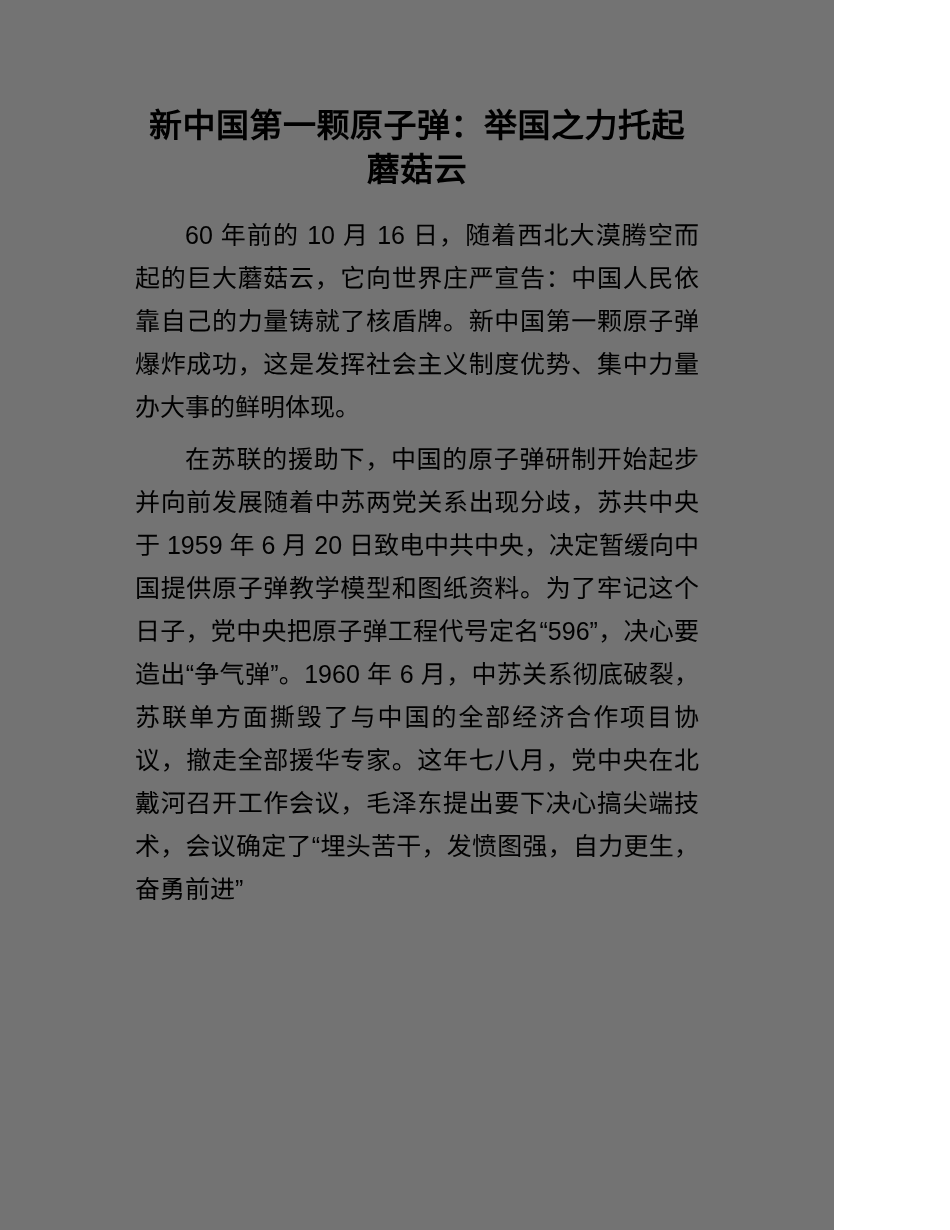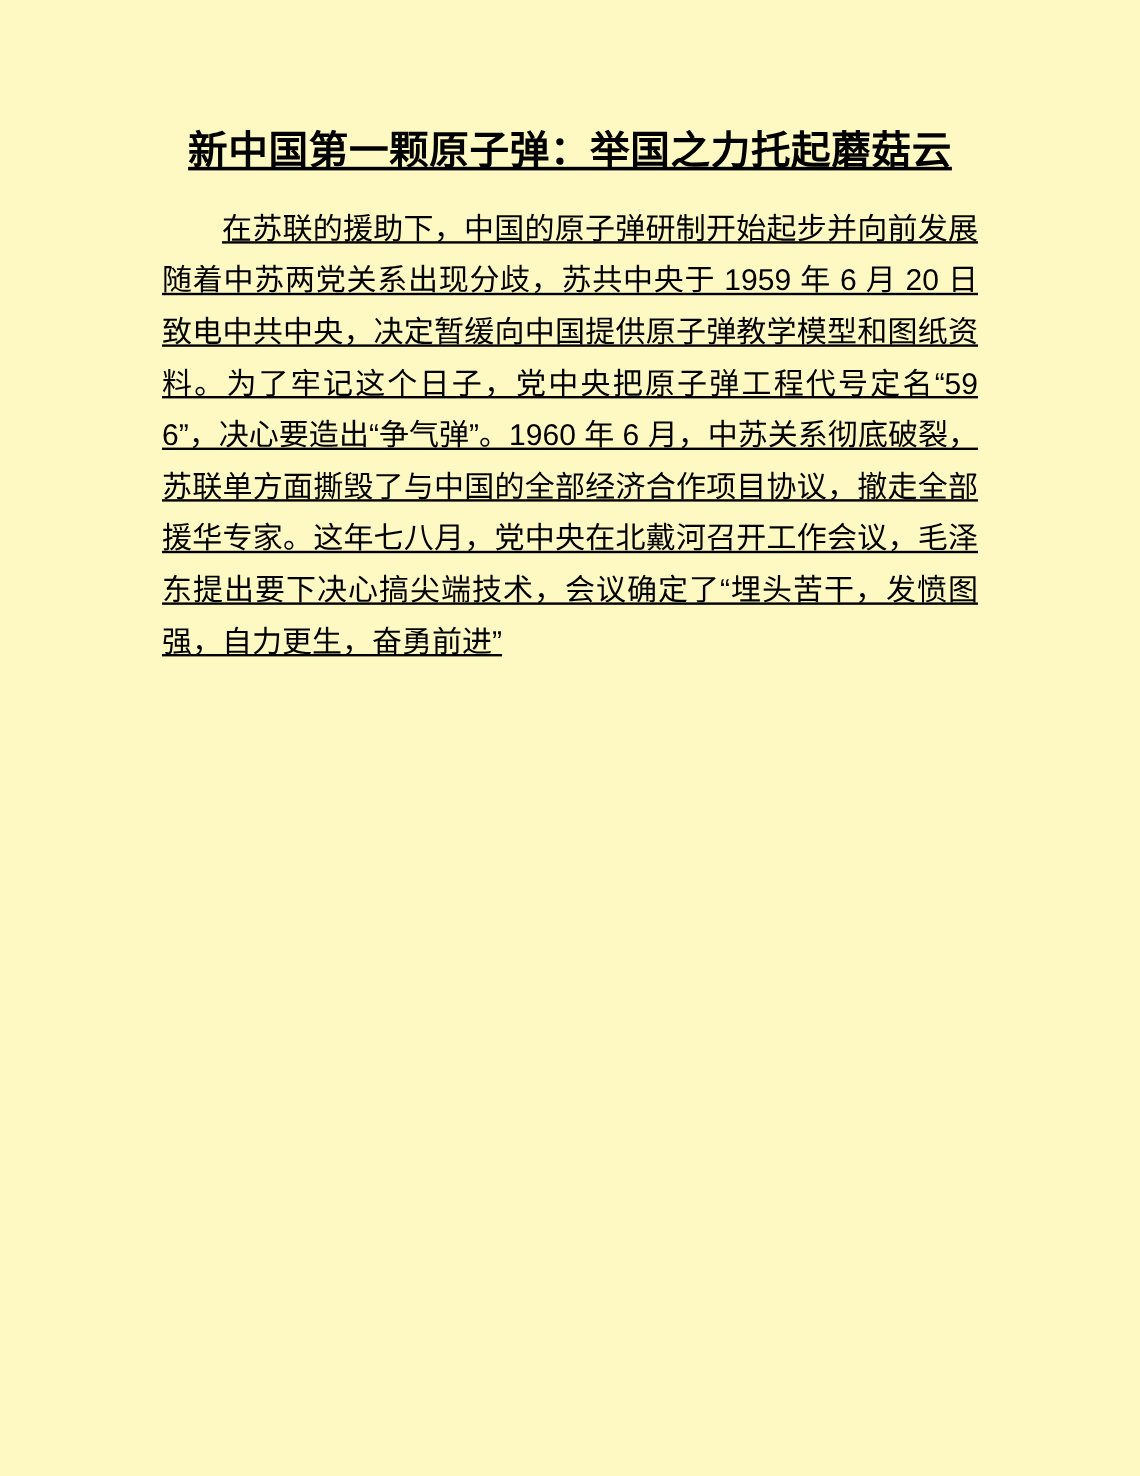--- a/index.html
+++ b/index.html
@@ -8,26 +8,25 @@
   }
   body {
     width: 950px;
     height: 1230px;
     background: #ffffff;
     overflow: hidden;
     font-family: "Liberation Sans", "DejaVu Sans", sans-serif;
   }
   .page {
     box-sizing: border-box;
-    width: 950px;
+    width: 834px;
     height: 1230px;
     padding: 104px 135px 0 135px;
-    background: #fef9c3;
+    background: #737373;
     color: #000000;
-    text-decoration: underline;
   }
   .doc-title {
     font-size: 33px;
     font-weight: 700;
     line-height: 44px;
     text-align: center;
     margin: 0 0 22px 0;
     color: #000000;
     letter-spacing: 0.5px;
   }
@@ -41,16 +40,17 @@
     color: #000000;
     word-break: break-all;
   }
 </style>
 </head>
 <body>
 
 <div class="page">
   <h1 class="doc-title">新中国第一颗原子弹：举国之力托起蘑菇云</h1>
 
+  <p class="doc-paragraph">60 年前的 10 月 16 日，随着西北大漠腾空而起的巨大蘑菇云，它向世界庄严宣告：中国人民依靠自己的力量铸就了核盾牌。新中国第一颗原子弹爆炸成功，这是发挥社会主义制度优势、集中力量办大事的鲜明体现。</p>
 
 
   <p class="doc-paragraph">在苏联的援助下，中国的原子弹研制开始起步并向前发展随着中苏两党关系出现分歧，苏共中央于 1959 年 6 月 20 日致电中共中央，决定暂缓向中国提供原子弹教学模型和图纸资料。为了牢记这个日子，党中央把原子弹工程代号定名“596”，决心要造出“争气弹”。1960 年 6 月，中苏关系彻底破裂，苏联单方面撕毁了与中国的全部经济合作项目协议，撤走全部援华专家。这年七八月，党中央在北戴河召开工作会议，毛泽东提出要下决心搞尖端技术，会议确定了“埋头苦干，发愤图强，自力更生，奋勇前进”</p>
 </div>
 
 </body></html>

